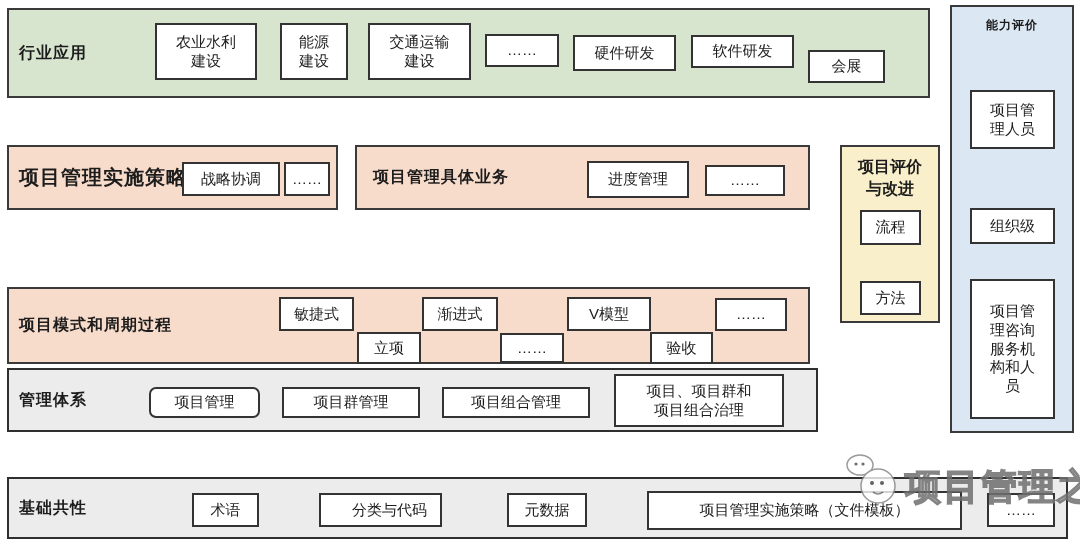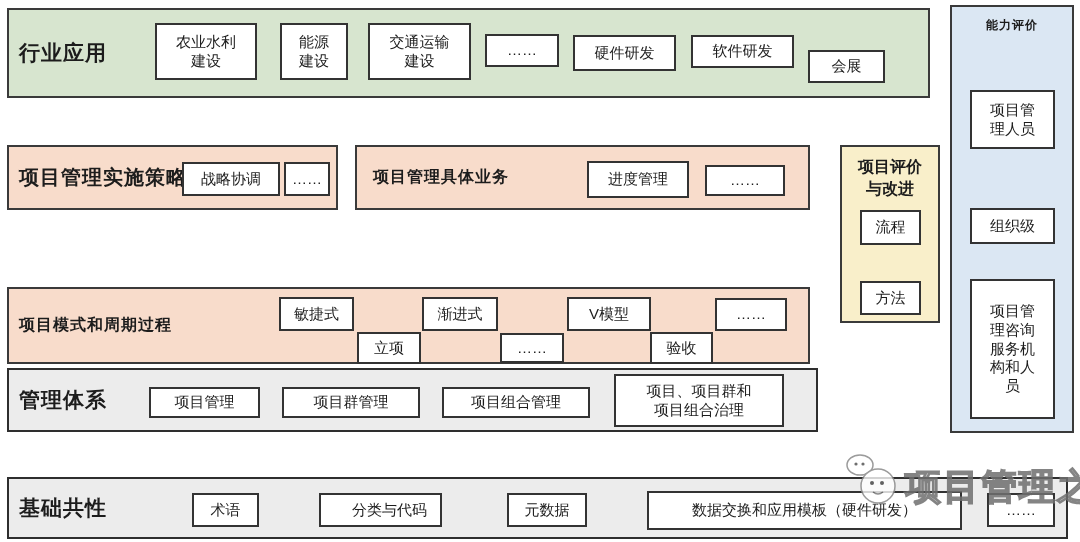--- a/index.html
+++ b/index.html
@@ -9,21 +9,21 @@
     color:#1c1c1c;overflow:hidden;
   }
   .band{position:absolute;box-sizing:border-box;border:2px solid #3a3a3a;}
   .band-green{background:#d7e5cf;}
   .band-salmon{background:#f8dccb;}
   .band-yellow{background:#f9efca;}
   .band-blue{background:#dbe7f3;}
   .band-gray{background:#ececec;border-color:#2e2e2e;}
   .band-label{
     position:absolute;left:10px;top:0;bottom:0;display:flex;align-items:center;
-    font-weight:bold;font-size:21px;white-space:nowrap;letter-spacing:1px;
+    font-weight:bold;font-size:16px;white-space:nowrap;letter-spacing:1px;
   }
   .box{
     position:absolute;box-sizing:border-box;background:#ffffff;border:2px solid #333333;
     display:flex;align-items:center;justify-content:center;text-align:center;
     font-size:15px;line-height:1.25;white-space:pre-line;padding:1px 2px;
   }
   .col-title{
     position:absolute;top:10px;left:0;right:0;text-align:center;
     font-weight:bold;font-size:12px;letter-spacing:1px;
   }
@@ -81,33 +81,33 @@
     <div class="box" style="left:413px;top:8px;width:76px;height:34px;">渐进式</div>
     <div class="box" style="left:558px;top:8px;width:84px;height:34px;">V模型</div>
     <div class="box" style="left:706px;top:9px;width:72px;height:33px;">……</div>
     <div class="box" style="left:348px;top:43px;width:64px;height:32px;">立项</div>
     <div class="box" style="left:491px;top:44px;width:64px;height:30px;">……</div>
     <div class="box" style="left:641px;top:43px;width:63px;height:32px;">验收</div>
   </div>
 
   <div class="band band-gray" style="left:7px;top:368px;width:811px;height:64px;">
     <div class="band-label">管理体系</div>
-    <div class="box" style="left:140px;top:17px;width:111px;height:31px;">项目管理</div>
+    <div class="box" style="left:140px;top:17px;width:111px;height:31px;border-radius:7px;">项目管理</div>
     <div class="box" style="left:273px;top:17px;width:138px;height:31px;">项目群管理</div>
     <div class="box" style="left:433px;top:17px;width:148px;height:31px;">项目组合管理</div>
     <div class="box" style="left:605px;top:4px;width:170px;height:53px;">项目、项目群和
 项目组合治理</div>
   </div>
 
   <div class="band band-gray" style="left:7px;top:477px;width:1061px;height:62px;border-width:2.5px;">
     <div class="band-label">基础共性</div>
     <div class="box" style="left:183px;top:14px;width:67px;height:34px;">术语</div>
     <div class="box" style="left:310px;top:14px;width:123px;height:34px;padding-left:20px;">分类与代码</div>
     <div class="box" style="left:498px;top:14px;width:80px;height:34px;">元数据</div>
-    <div class="box" style="left:638px;top:12px;width:315px;height:39px;">数据交换和应用模板（硬件研发）</div>
+    <div class="box" style="left:638px;top:12px;width:315px;height:39px;">项目管理实施策略（文件模板）</div>
     <div class="box" style="left:978px;top:14px;width:68px;height:34px;">……</div>
   </div>
 
   <div class="band band-blue" style="left:950px;top:5px;width:124px;height:428px;">
     <div class="col-title">能力评价</div>
     <div class="box" style="left:18px;top:83px;width:85px;height:59px;">项目管
 理人员</div>
     <div class="box" style="left:18px;top:201px;width:85px;height:36px;">组织级</div>
     <div class="box" style="left:18px;top:272px;width:85px;height:140px;">项目管
 理咨询

